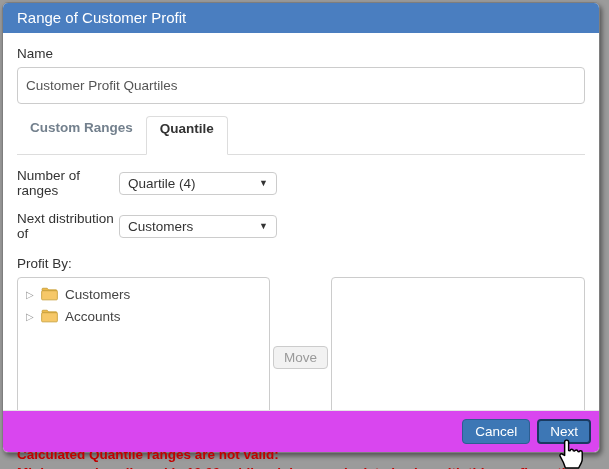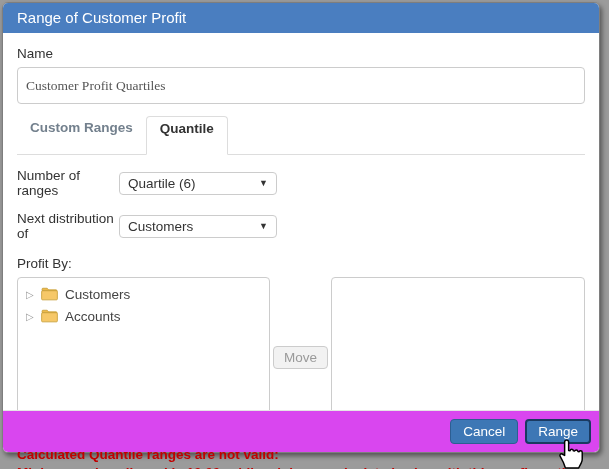--- a/index.html
+++ b/index.html
@@ -20,21 +20,21 @@
   }
   .modal-header{
     height:30px; background:#4a7ec0; border-radius:5px 5px 0 0;
     color:#fff; font-size:15px; line-height:30px; padding:0 14px;
   }
   .modal-body{ padding:7px 14px 0; position:relative; }
   .field-label{ font-size:13.5px; color:#333; margin:6px 0 6px; }
   .text-input{
     width:100%; height:37px; border:1px solid #ccc; border-radius:4px;
     padding:16px 8px; font-size:13.5px; color:#555; outline:none;
-    font-family:Liberation Serif, serif; background:#fff;
+    font-family:Liberation Sans, sans-serif; background:#fff;
   }
   .tabs{ display:flex; margin-top:12px; border-bottom:1px solid #ddd; }
   .tab{
     font-size:13.5px; font-weight:bold; padding:4px 13px 18px;
     margin-bottom:-1px; cursor:pointer;
   }
   .tab.inactive{ color:#73808d; }
   .tab.active{
     color:#333; background:#fff; border:1px solid #ddd;
     border-bottom:1px solid #fff; border-radius:4px 4px 0 0;
@@ -104,21 +104,21 @@
     <input class="text-input" type="text" value="Customer Profit Quartiles" style="">
 
     <div class="tabs">
       <div class="tab inactive">Custom Ranges</div>
       <div class="tab active">Quantile</div>
     </div>
 
     <div class="form-row">
       <div class="form-row-label">Number of ranges</div>
       <div class="select-box">
-        <span>Quartile (6)</span>
+        <span>Quartile (4)</span>
         <span class="select-arrow">▼</span>
       </div>
     </div>
 
     <div class="form-row">
       <div class="form-row-label">Next distribution of</div>
       <div class="select-box">
         <span>Customers</span>
         <span class="select-arrow">▼</span>
       </div>
@@ -161,21 +161,21 @@
 
     <div class="errors">
       <div class="error-line">Calculated Quantile ranges are not valid:</div>
       <div class="error-line">Minimum value allowed is 10.00, while minimum calculated value with this configuration is -0.29</div>
     </div>
 
   </div>
 
   <div class="modal-footer">
     <button class="btn">Cancel</button>
-    <button class="btn btn-next">Range</button>
+    <button class="btn btn-next">Next</button>
   </div>
 
 </div>
 
 <div class="cursor">
   <svg width="27" height="32" viewBox="0 0 20 24">
     <path d="M6.2 22.5 L4.6 18.2 L2.2 13.6 C1.7 12.6 2.6 11.6 3.6 12 L5.6 13.1 L5.6 3.1 C5.6 2.3 6.3 1.6 7.1 1.6 C7.9 1.6 8.6 2.3 8.6 3.1 L8.6 9.4 L9.7 9.5 C9.8 8.9 10.3 8.5 10.9 8.5 C11.6 8.5 12.1 9 12.2 9.6 L13.1 9.8 C13.3 9.3 13.8 9 14.3 9 C15 9 15.5 9.5 15.6 10.1 L16.5 10.3 C16.7 9.9 17.1 9.6 17.6 9.6 C18.3 9.6 18.8 10.1 18.8 10.8 L18.8 16 C18.8 17 18.5 18 18 18.8 L16.1 22.5 Z" fill="#ffffff" stroke="#000000" stroke-width="1.1" stroke-linejoin="round"></path>
   </svg>
 </div>
 

